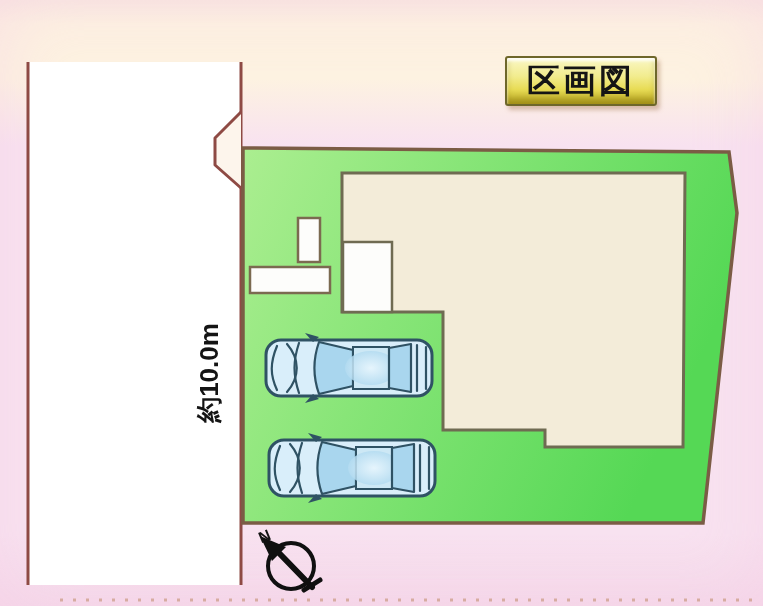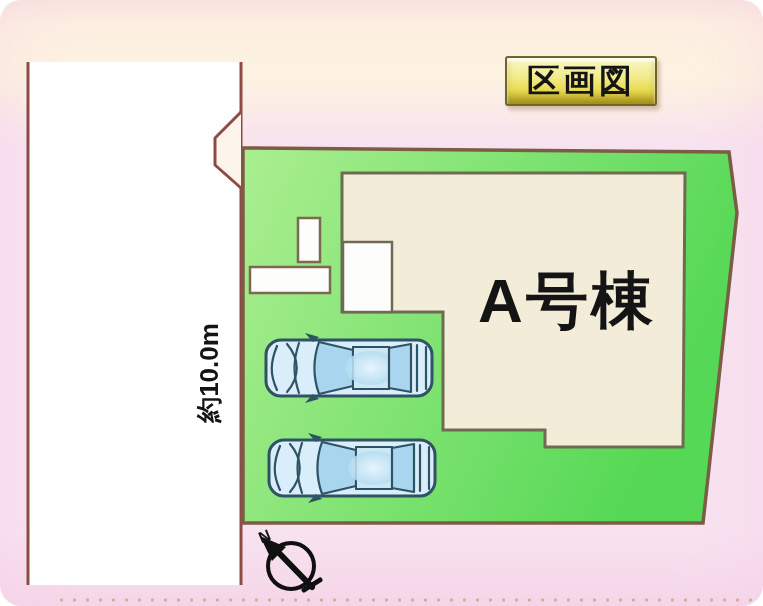--- a/index.html
+++ b/index.html
@@ -29,21 +29,20 @@
     width:763px;height:606px;
     overflow:hidden;
     background:linear-gradient(180deg,
       #f9e9e0 0%,
       var(--bg-peach) 4%,
       var(--bg-peach) 13%,
       var(--bg-pink) 24%,
       var(--bg-pink) 88%,
       #f5d9ea 100%);
     box-shadow:inset 0 0 70px rgba(246,205,228,.45);
-    border-radius:21px;
   }
   .diagram{position:absolute;left:0;top:0;}
 
   
   .road-rect{fill:var(--road-fill);}
   .road-line{stroke:var(--road-line);stroke-width:3;fill:none;}
   .corner-notch{fill:#fdf5ec;stroke:var(--road-line);stroke-width:3;stroke-linejoin:round;}
   .plot{fill:url(#plotGrad);stroke:var(--plot-border);stroke-width:3.5;stroke-linejoin:miter;}
   .building{fill:var(--building-fill);stroke:var(--building-border);stroke-width:3;stroke-linejoin:miter;}
   .white-rect{fill:var(--white-rect-fill);stroke:#7b6a50;stroke-width:2.5;}
@@ -143,17 +142,16 @@
     <line class="bottom-dots" x1="60" y1="600" x2="760" y2="600"></line>
   </svg>
 
   <div class="title-box">
     <span class="title-text">区画図</span>
   </div>
 
 
   <div class="label plot-depth">約10.0m</div>
 
-  <div class="label building-name">A号棟</div>
 
   <div class="label compass-n">N</div>
 
 </div>
 
 </body></html>

